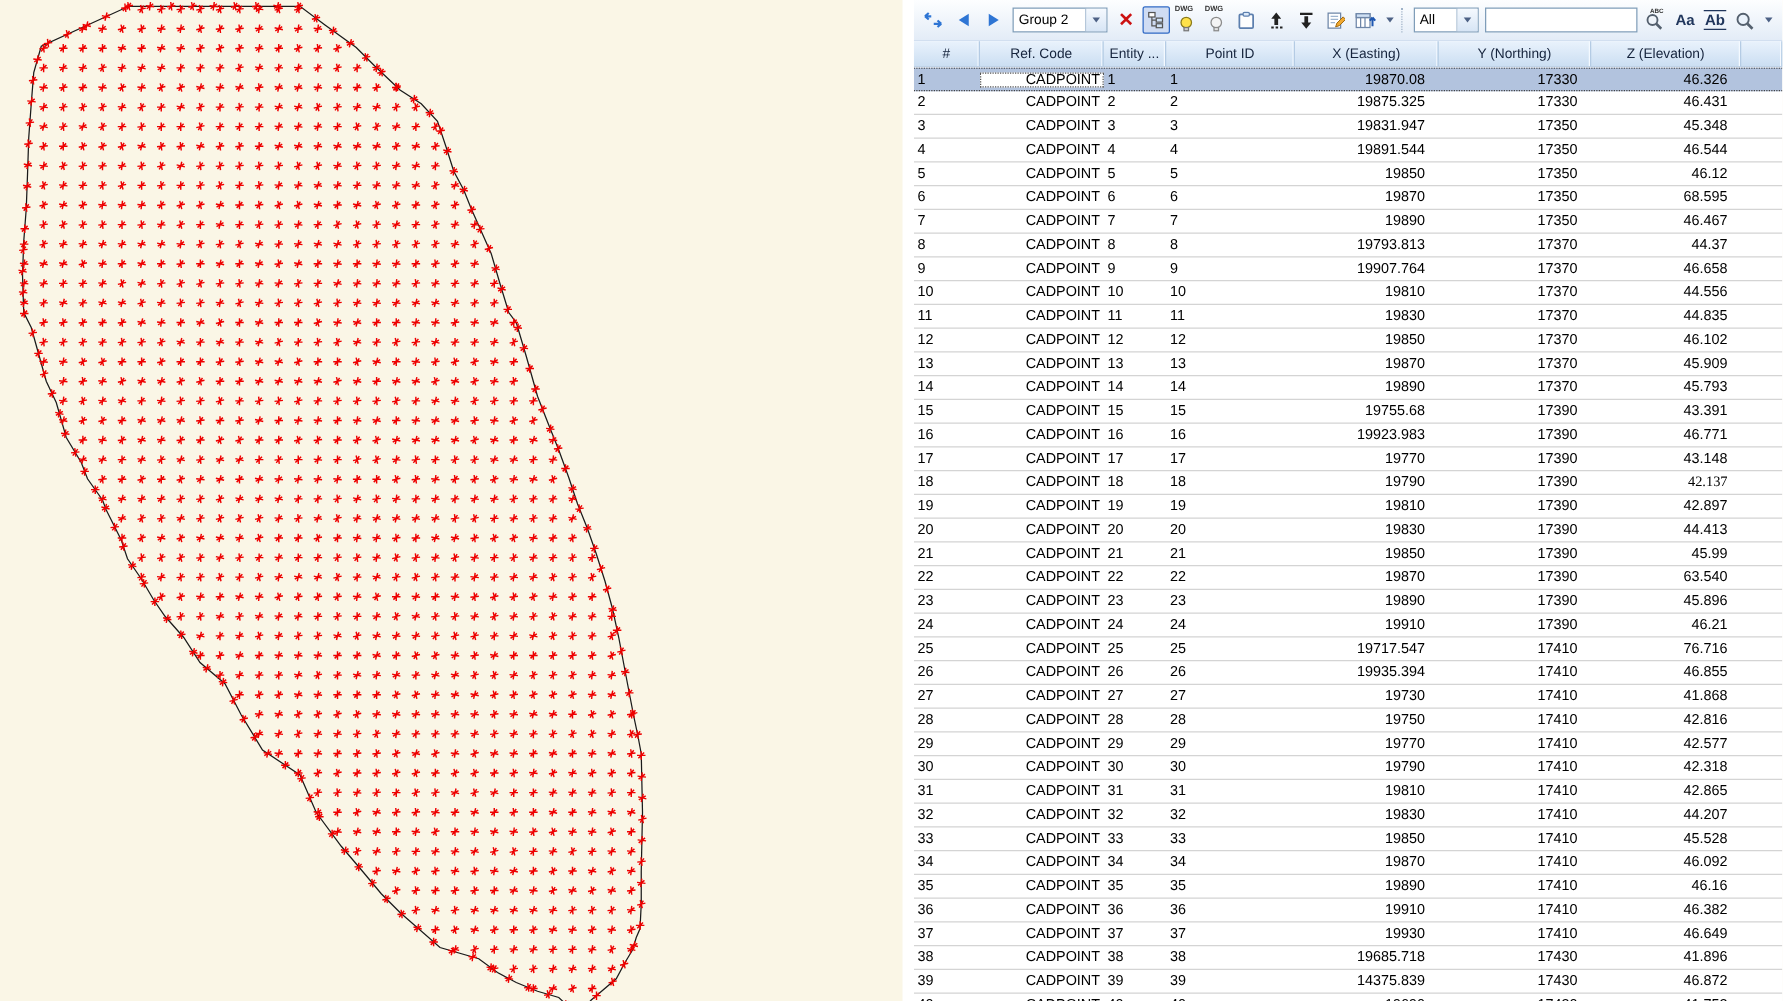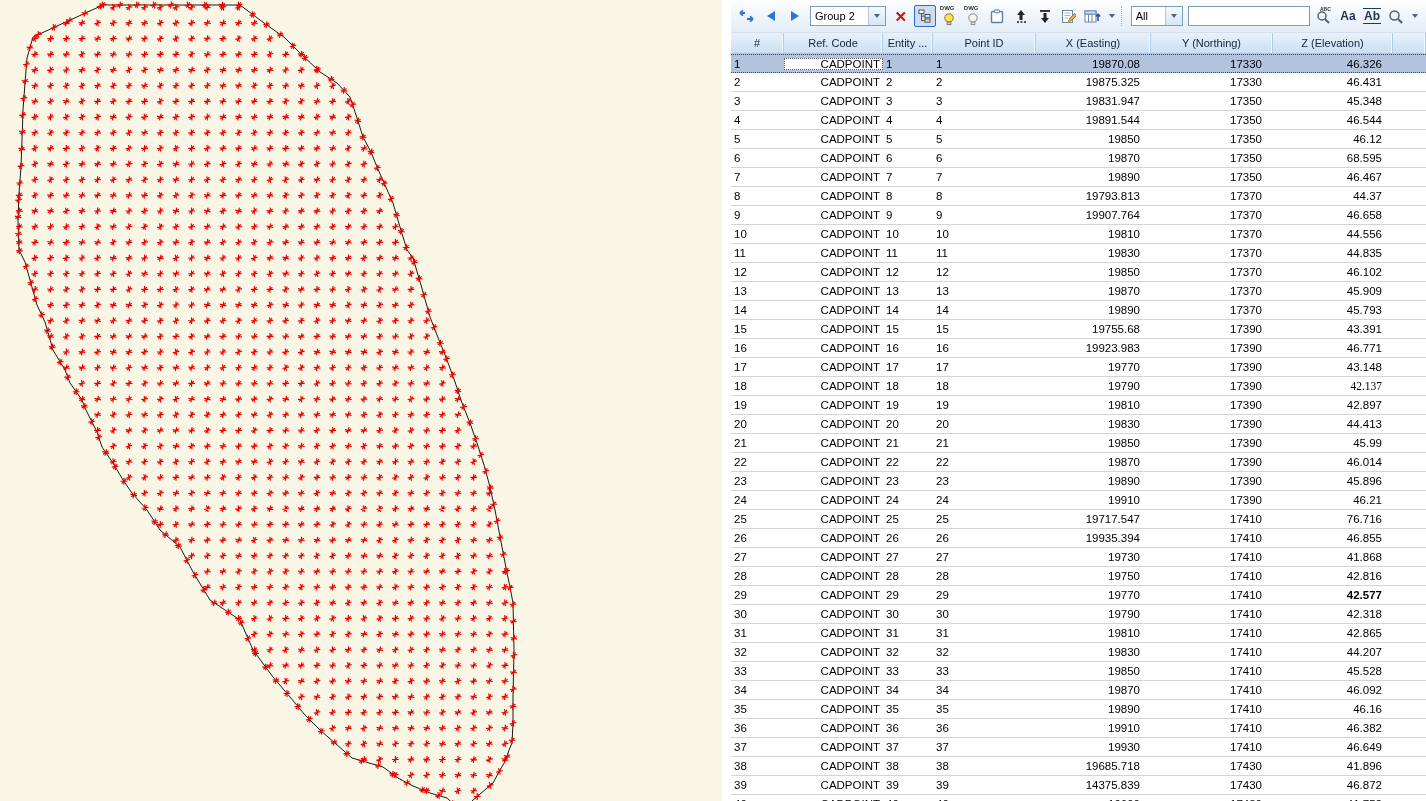--- a/index.html
+++ b/index.html
@@ -1534,21 +1534,21 @@
           <div class="tcell right" style="width: 122px;">17390</div>
           <div class="tcell right" style="width: 120px;">45.99</div>
         </div>
         <div class="trow">
           <div class="tcell" style="width: 53px;">22</div>
           <div class="tcell center" style="width: 99px;">CADPOINT</div>
           <div class="tcell" style="width: 50px;">22</div>
           <div class="tcell" style="width: 103px;">22</div>
           <div class="tcell right" style="width: 115px;">19870</div>
           <div class="tcell right" style="width: 122px;">17390</div>
-          <div class="tcell right" style="width: 120px;">46.014</div>
+          <div class="tcell right" style="width: 120px;">63.540</div>
         </div>
         <div class="trow">
           <div class="tcell" style="width: 53px;">23</div>
           <div class="tcell center" style="width: 99px;">CADPOINT</div>
           <div class="tcell" style="width: 50px;">23</div>
           <div class="tcell" style="width: 103px;">23</div>
           <div class="tcell right" style="width: 115px;">19890</div>
           <div class="tcell right" style="width: 122px;">17390</div>
           <div class="tcell right" style="width: 120px;">45.896</div>
         </div>
@@ -1597,21 +1597,21 @@
           <div class="tcell right" style="width: 122px;">17410</div>
           <div class="tcell right" style="width: 120px;">42.816</div>
         </div>
         <div class="trow">
           <div class="tcell" style="width: 53px;">29</div>
           <div class="tcell center" style="width: 99px;">CADPOINT</div>
           <div class="tcell" style="width: 50px;">29</div>
           <div class="tcell" style="width: 103px;">29</div>
           <div class="tcell right" style="width: 115px;">19770</div>
           <div class="tcell right" style="width: 122px;">17410</div>
-          <div class="tcell right" style="width: 120px; font-weight: bold;">42.577</div>
+          <div class="tcell right" style="width: 120px;">42.577</div>
         </div>
         <div class="trow">
           <div class="tcell" style="width: 53px;">30</div>
           <div class="tcell center" style="width: 99px;">CADPOINT</div>
           <div class="tcell" style="width: 50px;">30</div>
           <div class="tcell" style="width: 103px;">30</div>
           <div class="tcell right" style="width: 115px;">19790</div>
           <div class="tcell right" style="width: 122px;">17410</div>
           <div class="tcell right" style="width: 120px; text-align: right;">42.318</div>
         </div>

